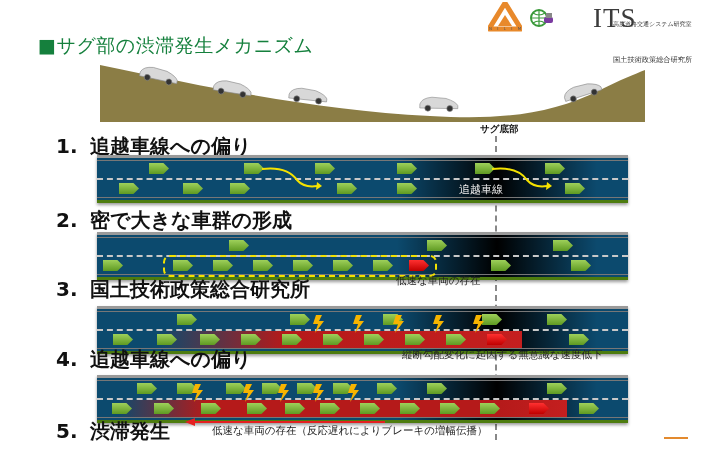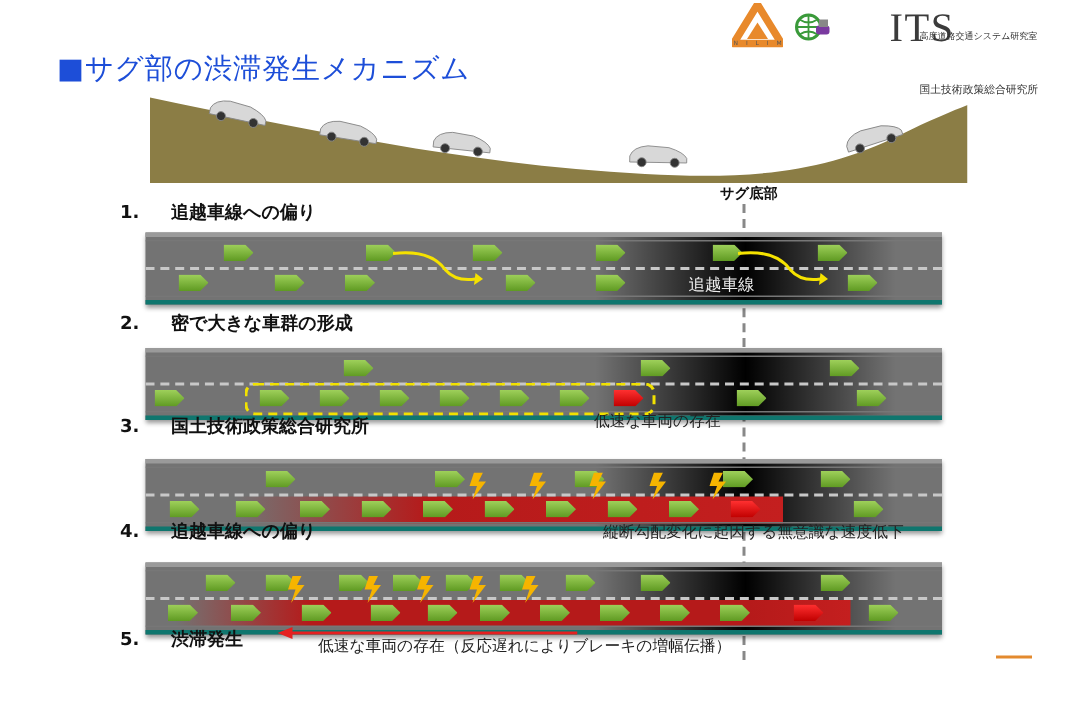--- a/index.html
+++ b/index.html
@@ -1,42 +1,42 @@
 <!DOCTYPE html>
 <html><head>
 <meta charset="utf-8">
 <style>
   html, body { margin:0; padding:0; background:#ffffff; }
   body { width:710px; height:473px; position:relative; overflow:hidden;
          font-family:"DejaVu Sans", "Liberation Sans", sans-serif; color:#111; }
   .abs { position:absolute; }
 
   
-  .title { left:38px; top:33px; font-size:19px; letter-spacing:0.5px; color:#1d4ed8; white-space:nowrap; }
+  .title { left:38px; top:33px; font-size:19px; letter-spacing:0.5px; color:#15803d; white-space:nowrap; }
   .logo-tri { left:488px; top:2px; width:34px; height:30px; }
   .logo-tri-sub { left:489px; top:26px; font-size:4px; letter-spacing:2px; color:#555; }
   .logo-globe { left:530px; top:8px; width:24px; height:20px; }
   .its { left:561px; top:3px; font-family:"Liberation Serif","DejaVu Serif",serif; font-size:27px; color:#3b3b3b; letter-spacing:1px;margin-left:32px; }
   .org1 { left:613px; top:8px; font-size:7.2px; color:#333; white-space:nowrap;margin-top:47px; }
   .org2 { left:613px; top:20px; font-size:6px; color:#333; white-space:nowrap; }
 
   
   .hill { left:100px; top:60px; width:545px; height:62px; }
 
   
-  .step { left:80px; font-size:12px; font-weight:bold; white-space:nowrap; }
+  .step { left:56px; font-size:20px; font-weight:bold; white-space:nowrap; }
   .step .num { display:inline-block; width:34px; }
 
   
   .sag-label { left:480px; top:123px; font-size:9.5px; color:#111;font-weight:bold; }
   .sag-line { left:495px; top:136px; width:0; height:304px; border-left:2px dashed #888; }
 
   
-  .road { left:97px; width:531px; height:42px; background:#737373;
-          border-top:3px solid #9a9a9a; border-bottom:3px solid #0f766e;
+  .road { left:97px; width:531px; height:42px; background:#0c4a6e;
+          border-top:3px solid #9a9a9a; border-bottom:3px solid #4d7c0f;
           box-shadow:0 2px 3px rgba(0,0,0,0.4); overflow:hidden; }
   .road .dark { position:absolute; top:0; bottom:0; }
   .road .lane-mark { position:absolute; left:0; right:0; top:20px; height:0; border-top:2px dashed #c8c8c8; }
   .road .edge-t { position:absolute; left:0; right:0; top:2px; height:0; border-top:1px solid #777; }
   .road .edge-b { position:absolute; left:0; right:0; bottom:2px; height:0; border-top:1px solid #777; }
   .road .red-zone { position:absolute; top:22px; height:18px; }
 
   .car { position:absolute; width:20px; height:11px;
          background:linear-gradient(#9ed05a,#5f9a22);
          clip-path:polygon(0 0, 72% 0, 100% 50%, 72% 100%, 0 100%); }

